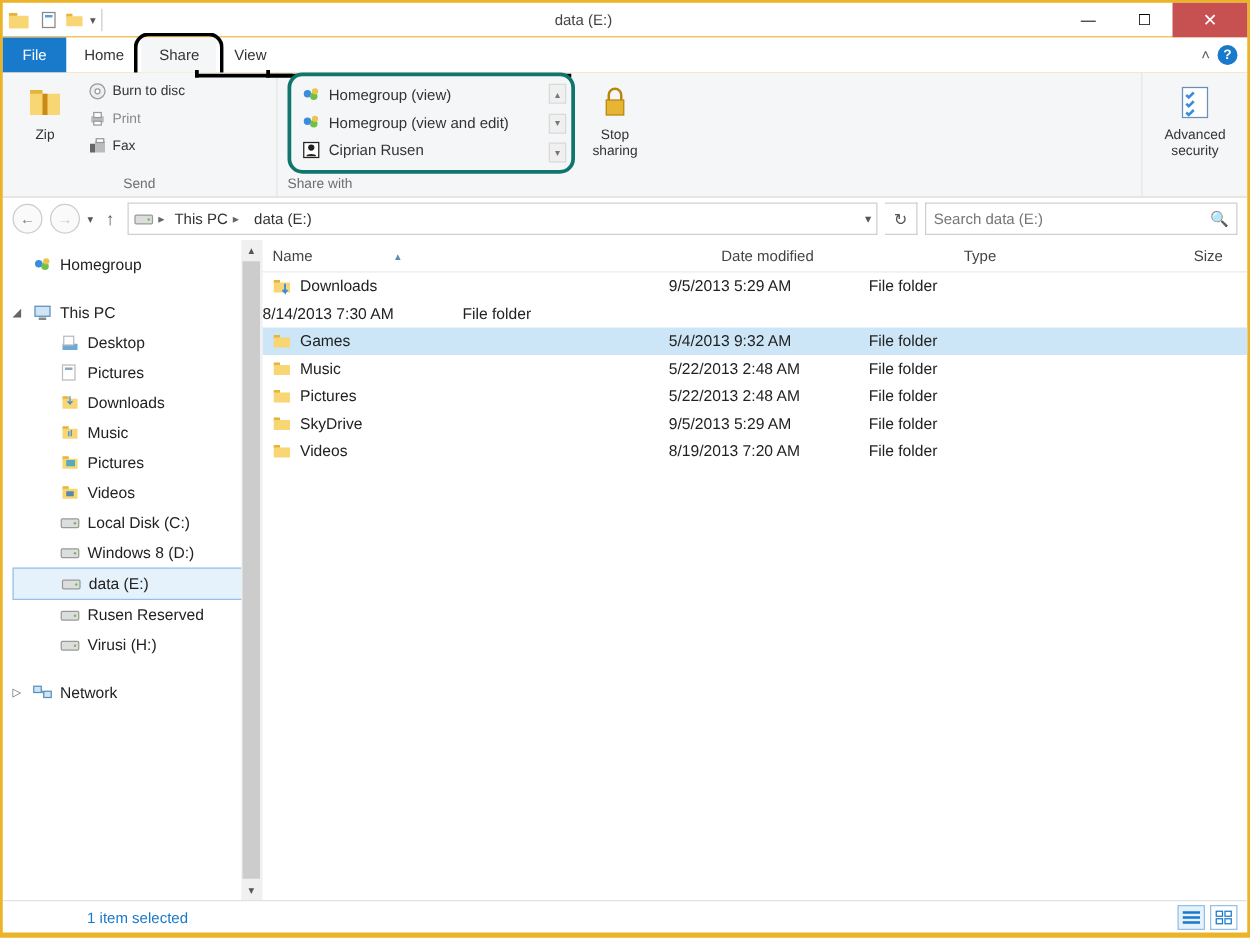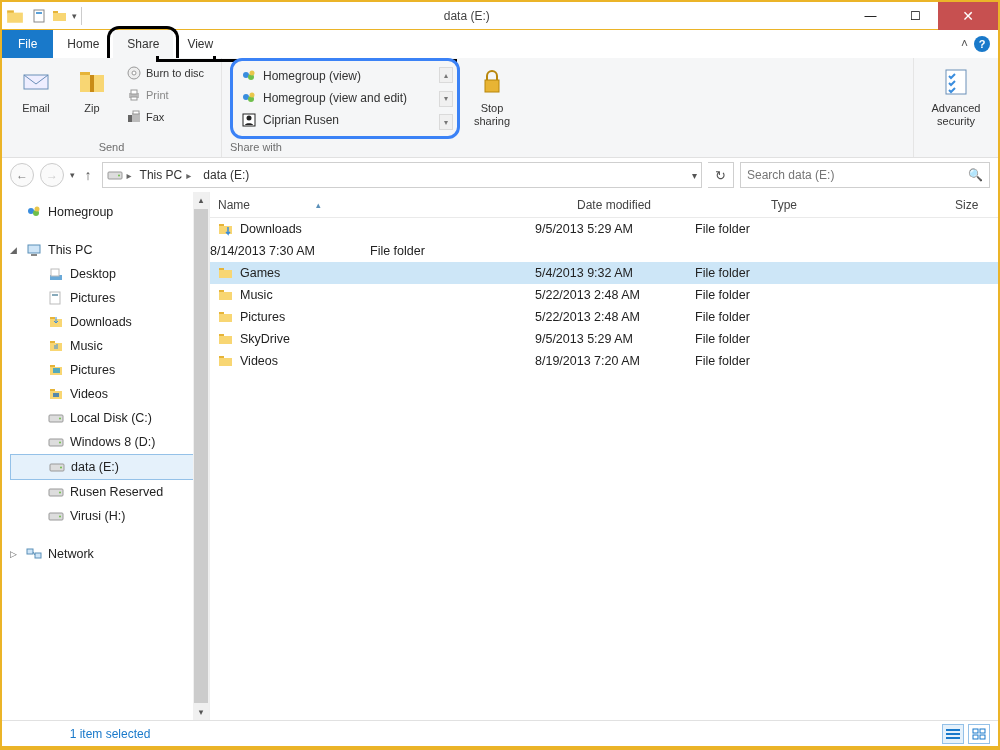--- a/index.html
+++ b/index.html
@@ -29,21 +29,21 @@
 .ribbon { display:flex; background:#F5F6F7; height:100px; border-bottom:1px solid #E1E1E1; position:relative; }
 .rgroup { display:flex; flex-direction:column; padding:4px 8px 0 8px; border-right:1px solid #E5E5E5; }
 .rgroup .buttons { display:flex; gap:4px; flex:1;}
 .rgroup .label { text-align:center; font-size:11px; color:#6E6E6E; padding:2px 0 4px;}
 .bigbtn { display:flex; flex-direction:column; align-items:center; justify-content:flex-start; width:52px; padding-top:4px; font-size:11px; color:#333; text-align:center; line-height:1.15; }
 .bigbtn .ic { width:32px; height:32px; margin-bottom:4px; }
 .smallbtn { display:flex; align-items:center; gap:4px; font-size:11px; color:#888; height:22px; padding:0 4px; }
 
 
 .sharepanel { position:relative; flex:1; display:flex; align-items:flex-start; }
-.gallery { border:3px solid #3b82f6; border-radius:12px; background:#F5F6F7; padding:4px 4px; margin-top:-4px; width:230px; position:relative; z-index:3; }
+.gallery { border:3px solid #0f766e; border-radius:12px; background:#F5F6F7; padding:4px 4px; margin-top:-4px; width:230px; position:relative; z-index:3; }
 .gallery .grow { display:flex; align-items:center; gap:6px; padding:3px 4px; font-size:12px; color:#333; }
 .gallery .gscroll { display:flex; flex-direction:column; justify-content:space-between; position:absolute; right:4px; top:6px; bottom:6px; width:14px; }
 .gallery .gscroll div { width:14px; height:16px; background:#F0F0F0; border:1px solid #DADADA; font-size:8px; display:flex; align-items:center; justify-content:center;color:#777; }
 
 
 .connector { position:absolute; background:#000; }
 
 
 .addrbar { display:flex; align-items:center; height:34px; padding:4px 8px; gap:6px; background:#fff; }
 .navbtn { width:24px; height:24px; border:1px solid #ccc; border-radius:50%; display:flex; align-items:center; justify-content:center; font-size:12px; color:#777; background:#fafafa;}
@@ -136,29 +136,20 @@
   <div class="help">
     <span style="font-size:12px;color:#555;">˄</span>
     <span style="width:16px;height:16px;border-radius:50%;background:#1979CA;color:#fff;display:flex;align-items:center;justify-content:center;font-size:11px;font-weight:bold;">?</span>
   </div>
 </div>
 
 <div class="ribbon">
 
   <div class="rgroup" style="width:220px;">
     <div class="buttons">
-      <div class="bigbtn">
-        <div class="ic">
-          <svg viewBox="0 0 32 32">
-              <rect x="4" y="9" width="24" height="14" fill="#eef" stroke="#6a8fb8"></rect>
-              <polyline points="4,9 16,18 28,9" fill="none" stroke="#6a8fb8"></polyline>
-            </svg>
-        </div>
-        <span>Email</span>
-      </div>
       <div class="bigbtn">
         <div class="ic">
           <svg viewBox="0 0 32 32">
               <rect class="tab-folder" x="4" y="6" width="10" height="4"></rect>
               <rect class="yellow-folder" x="4" y="9" width="24" height="17"></rect>
               <rect x="14" y="9" width="4" height="17" fill="#c98b16"></rect>
             </svg>
         </div>
         <span>Zip</span>
       </div>

